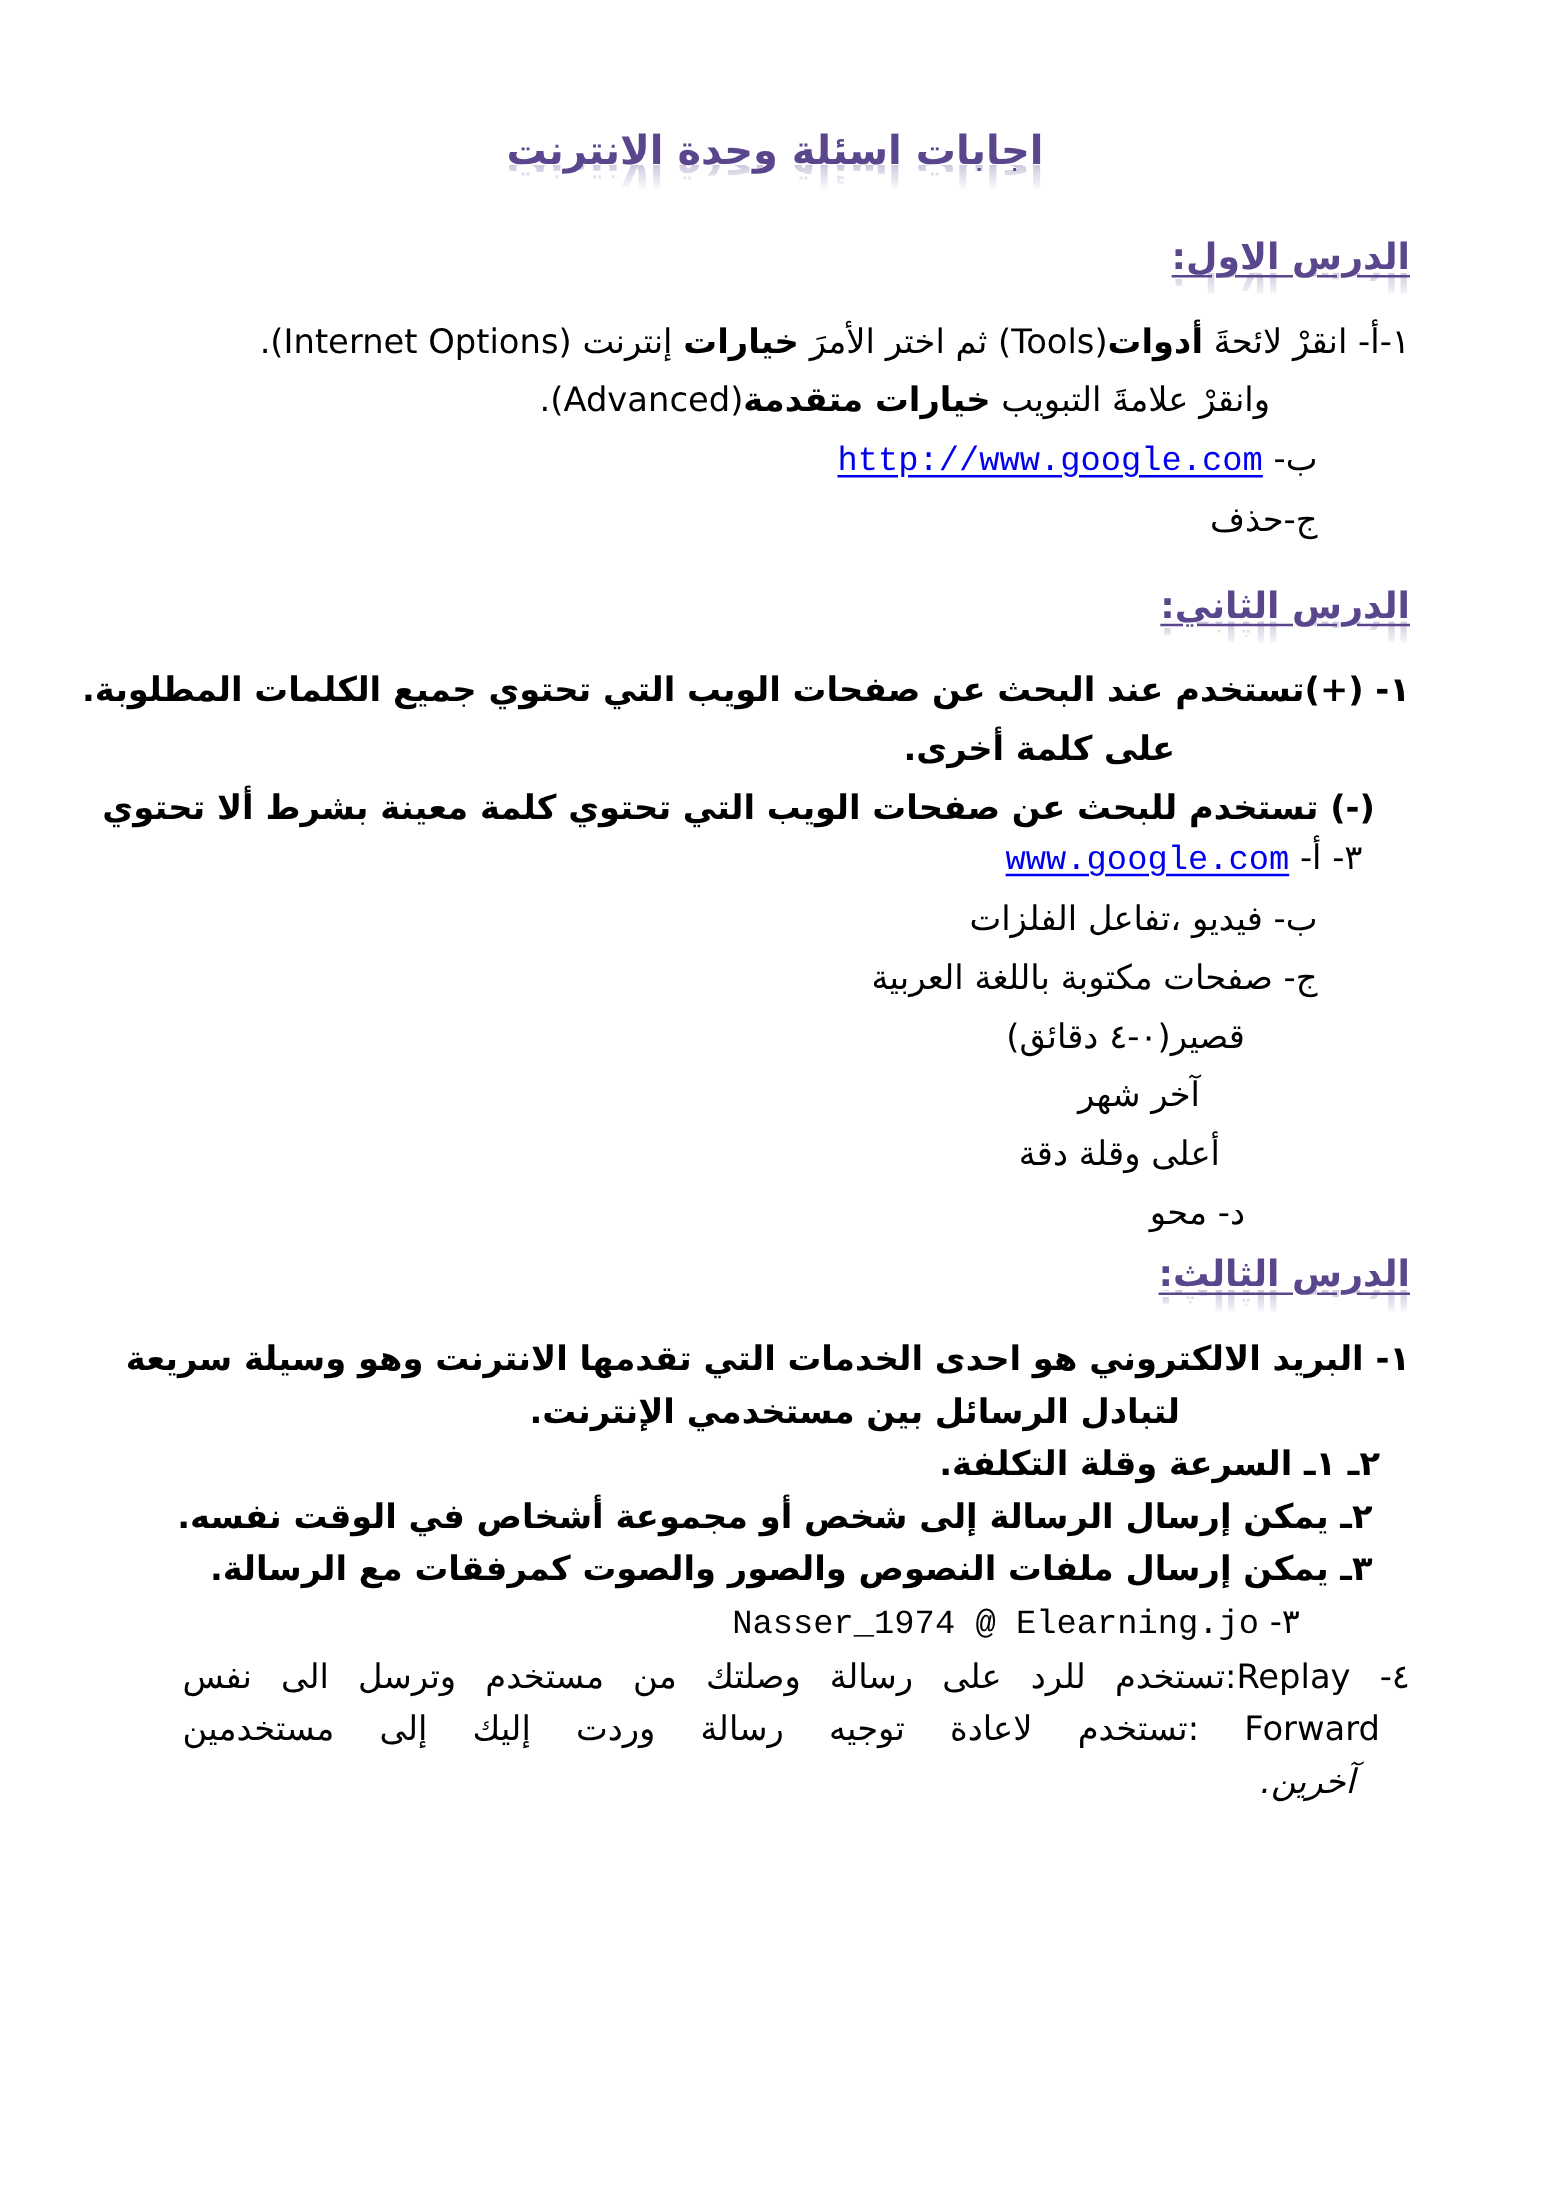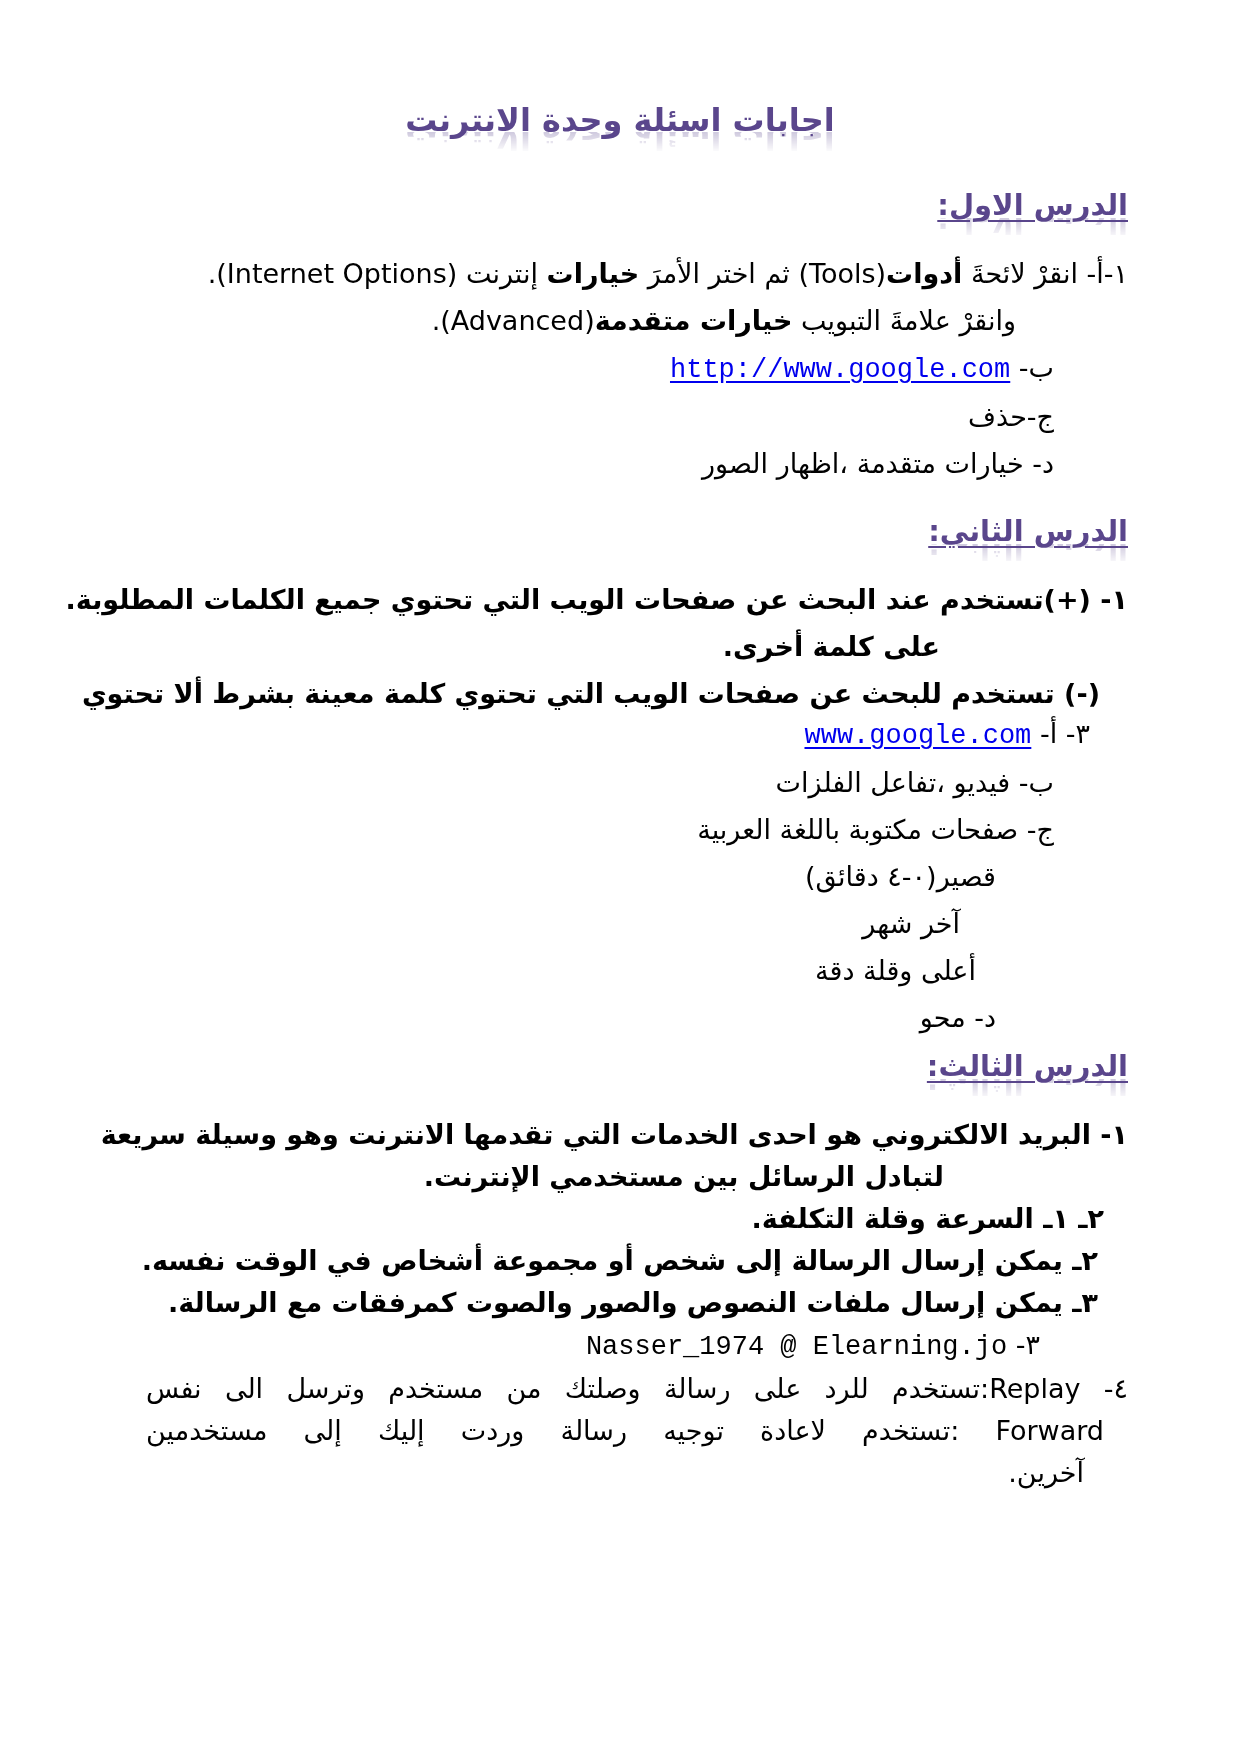--- a/index.html
+++ b/index.html
@@ -85,21 +85,20 @@
 
   <div class="ln" style="padding-right:112px;">
     <span>وانقرْ علامةَ التبويب </span><span class="bold">خيارات متقدمة</span><span>(Advanced).</span>
   </div>
 
   <div class="ln" style="padding-right:74px;">
     <span>ب- </span><a class="lnk latin">http://www.google.com</a>
   </div>
 
   <div class="ln" style="padding-right:74px;">ج-حذف</div>
-  <div class="ln" style="padding-right:74px;">د- خيارات متقدمة ،اظهار الصور</div>
 
   <div class="heading-wrap" style="margin-top:26px;">
     <span class="heading-text">الدرس الثاني:</span>
     <span class="mirror"><span class="heading-text">الدرس الثاني:</span></span>
   </div>
 
   <div class="ln bold">١- (+)تستخدم عند البحث عن صفحات الويب التي تحتوي جميع الكلمات المطلوبة.</div>
   <div class="ln bold" style="padding-right:188px;">على كلمة أخرى.</div>
   <div class="ln bold wrapline" style="padding-right:28px;">(-) تستخدم للبحث عن صفحات الويب التي تحتوي كلمة معينة بشرط ألا تحتوي</div>
 
@@ -124,15 +123,15 @@
   <div class="ln bold tight" style="padding-right:24px;">٢ـ ١ـ السرعة وقلة التكلفة.</div>
   <div class="ln bold tight" style="padding-right:30px;">٢ـ يمكن إرسال الرسالة إلى شخص أو مجموعة أشخاص في الوقت نفسه.</div>
   <div class="ln bold tight" style="padding-right:30px;">٣ـ يمكن إرسال ملفات النصوص والصور والصوت كمرفقات مع الرسالة.</div>
 
   <div class="ln tight" style="padding-right:88px;">
     <span>٣- </span><span class="latin">Nasser_1974 @ Elearning.jo</span>
   </div>
 
   <div class="ln tight just wrapline" style="padding-left:34px;">٤- Replay:تستخدم للرد على رسالة وصلتك من مستخدم وترسل الى نفس</div>
   <div class="ln tight just wrapline" style="padding-left:34px;padding-right:24px;">Forward :تستخدم لاعادة توجيه رسالة وردت إليك إلى مستخدمين</div>
-  <div class="ln tight right-ind" style="padding-right:44px;">آخرين.</div>
+  <div class="ln tight right-ind" style="padding-right:44px;font-style:italic;">آخرين.</div>
 
 </div>
 
 </body></html>

